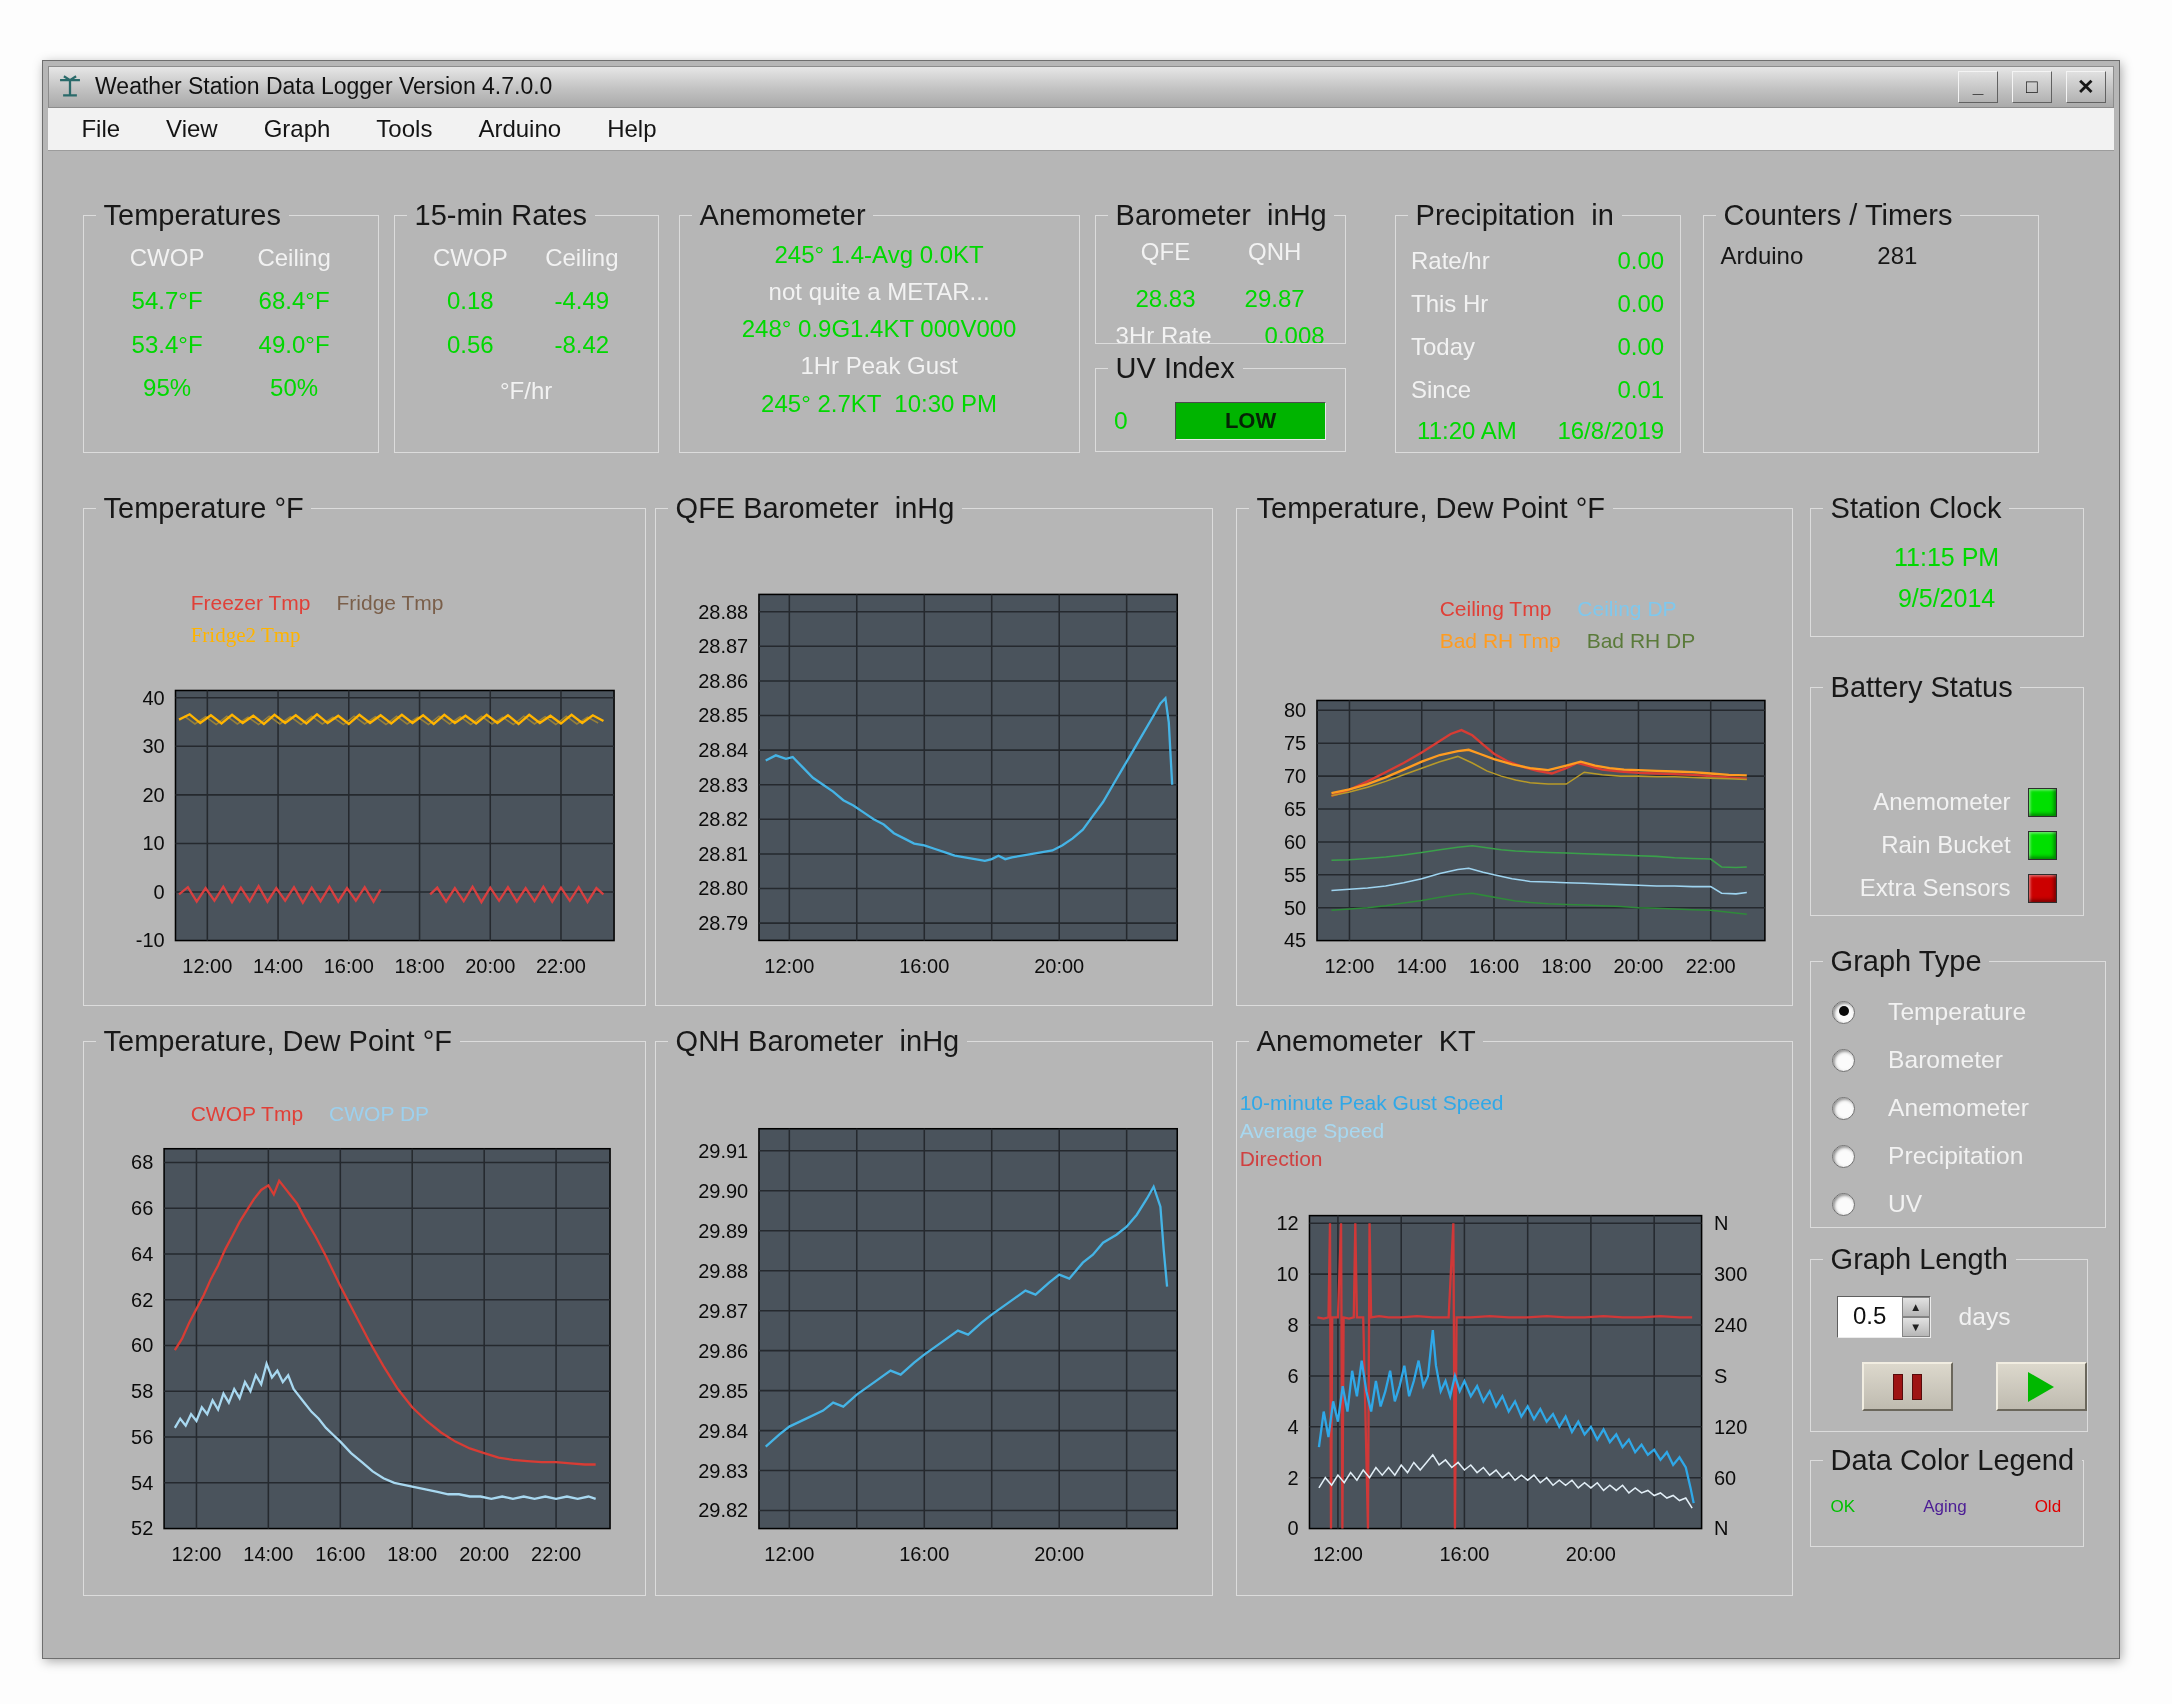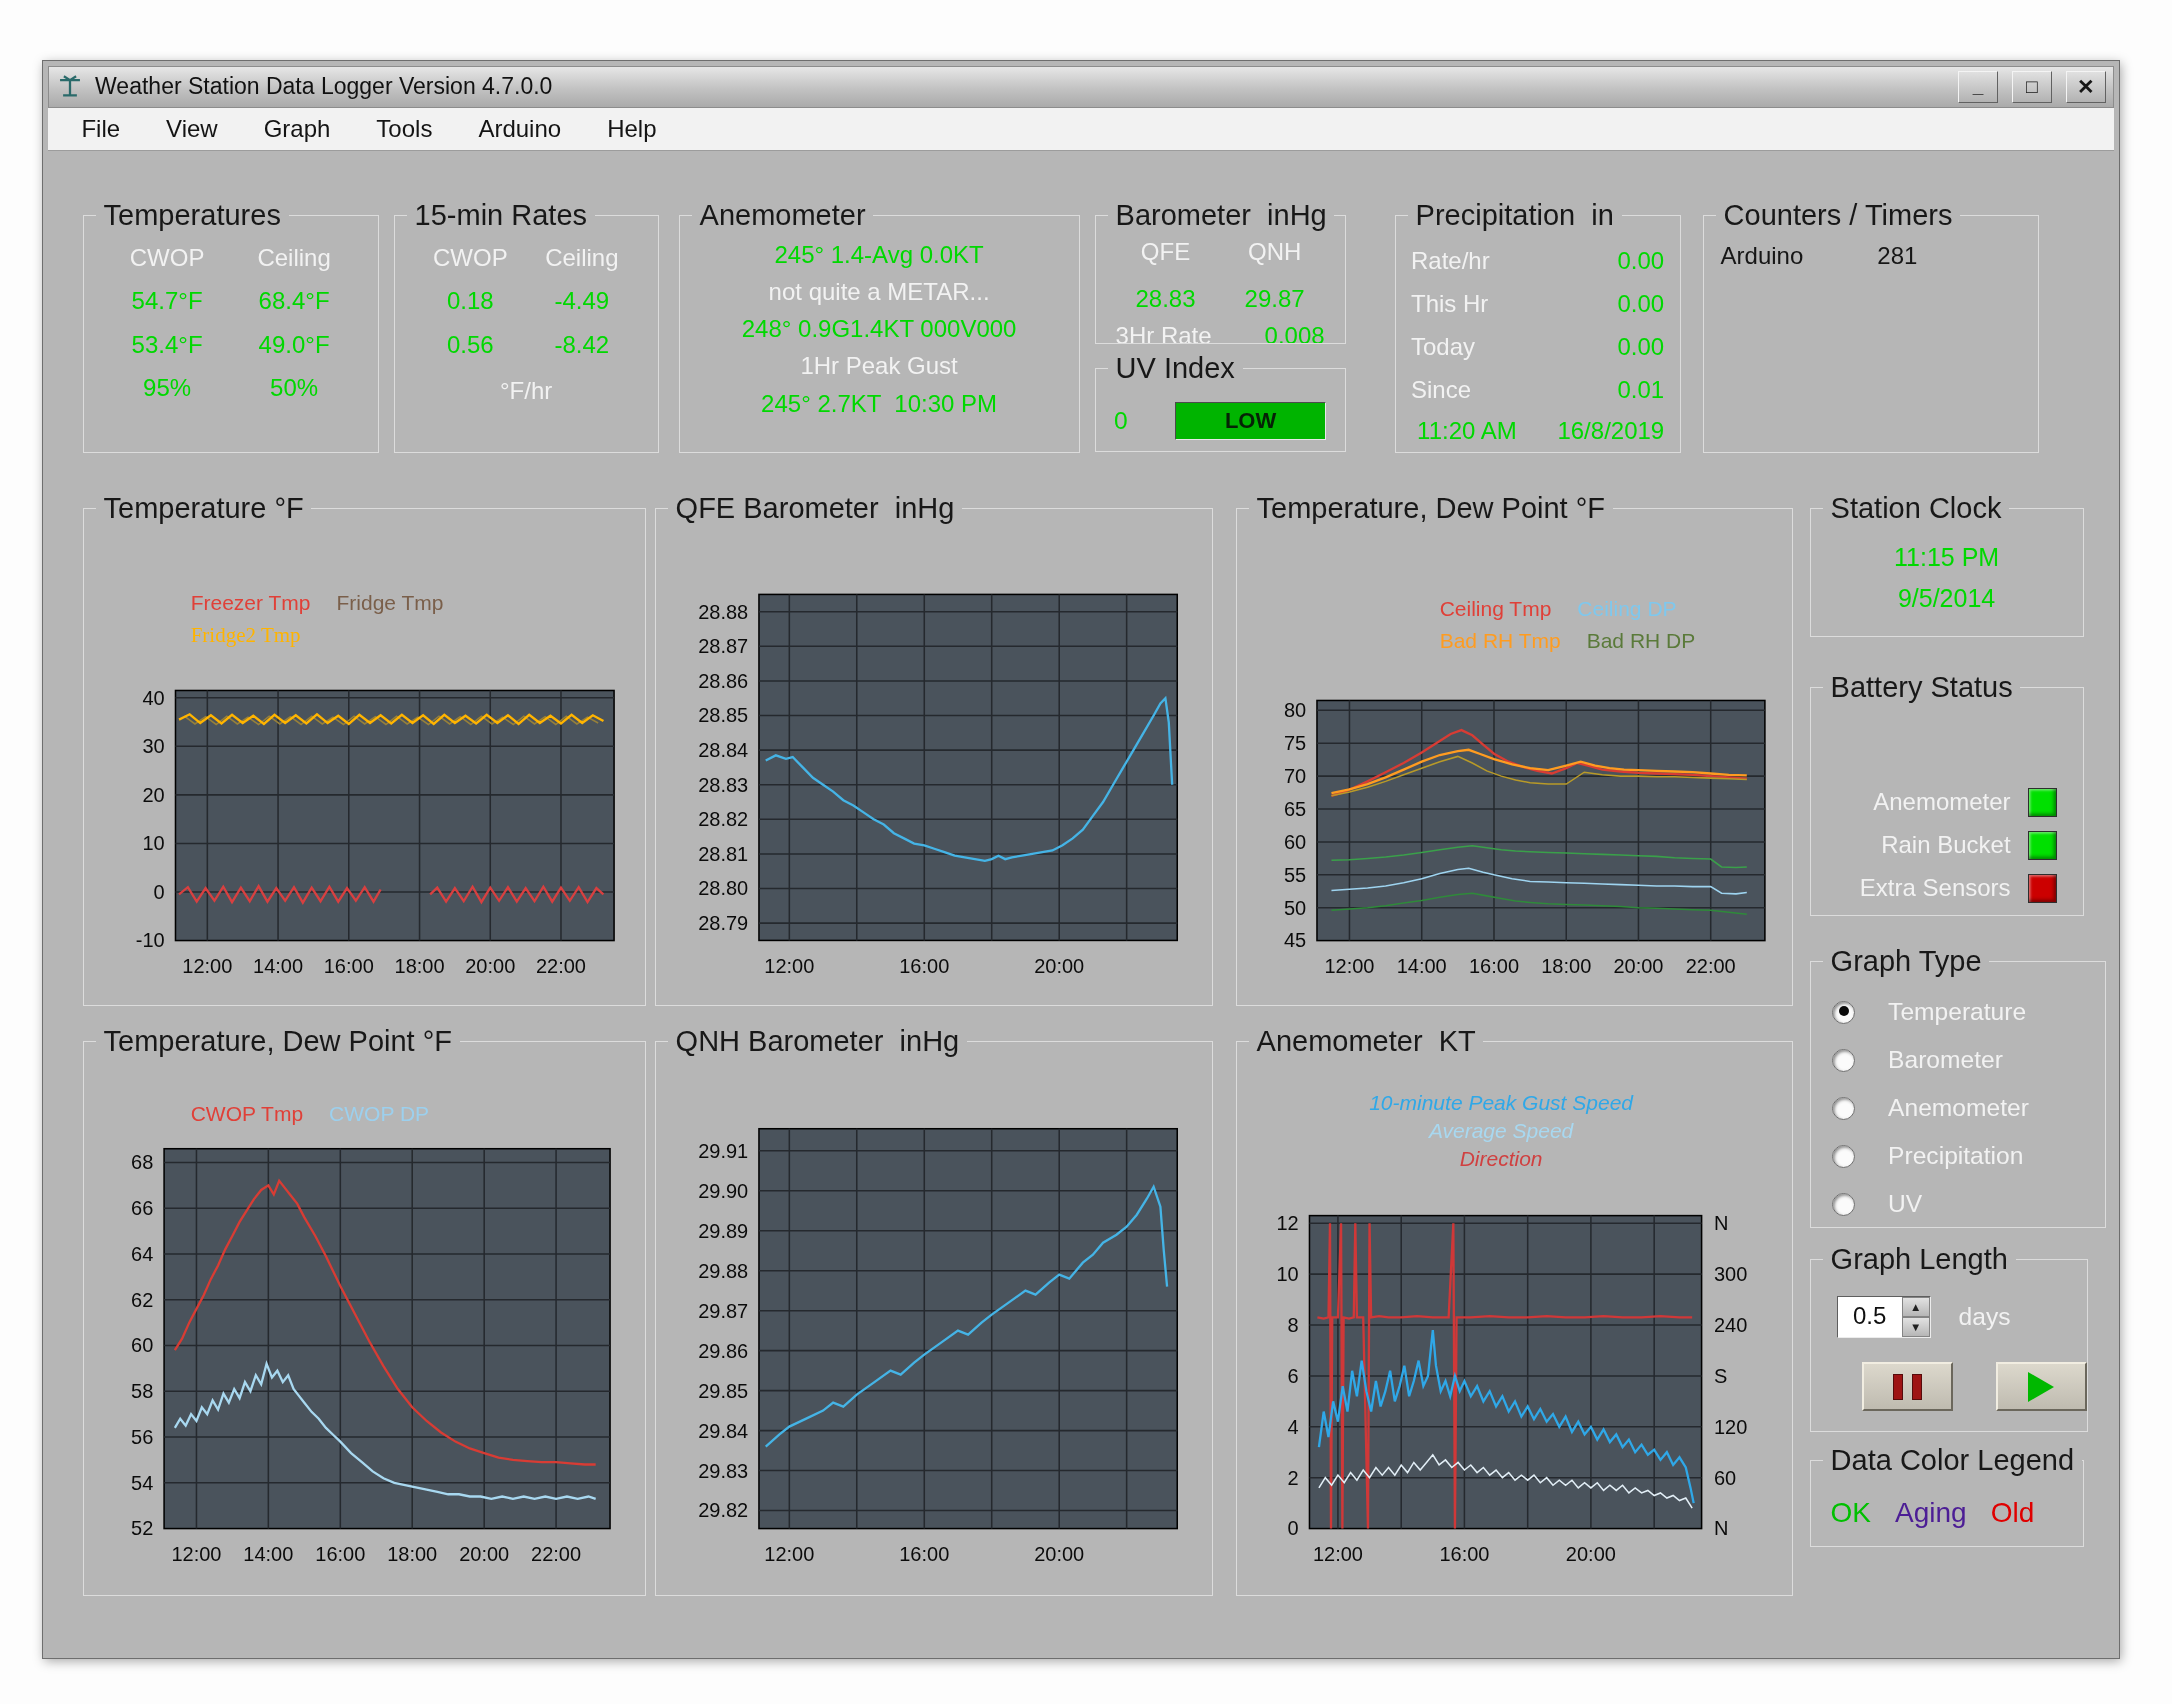--- a/index.html
+++ b/index.html
@@ -64,21 +64,21 @@
   .spin{display:flex;width:94px;height:42px;background:#ffffff;border:1.5px solid;border-color:#5e5e5e #ececec #ececec #5e5e5e}
   .spin-val{flex:1;text-align:center;font-size:24px;color:#101010;line-height:37px}
   .spin-btns{width:28px;display:flex;flex-direction:column}
   .spin-btn{flex:1;display:flex;align-items:center;justify-content:center;font-size:11.5px;color:#222;
     background:linear-gradient(#e2e2e2,#b6b6b6);border:0.8px solid #848484}
   .gl-row2{display:flex;gap:43px;padding:24.6px 0 0 51px}
   .ctl-btn{width:91px;height:49px;display:flex;align-items:center;justify-content:center;gap:9.2px;
     background:linear-gradient(#dcd8cc,#bfbbb0);border:2.3px solid;border-color:#f1ede1 #6b675c #6b675c #f1ede1}
   .pbar{width:10px;height:26px;background:#9e1414;border:0.8px solid #560b0b}
   .ptri{width:0;height:0;border-left:26px solid #00b800;border-top:15.4px solid transparent;border-bottom:15.4px solid transparent}
-  .dcl-row{display:flex;gap:24px;padding:20px 0 0 20px;font-size:28px}
+  .dcl-row{display:flex;gap:68px;padding:20px 0 0 20px;font-size:17px}
   
   #c0{left:35px;top:341px;width:563px;height:514px}
   #c1{left:607px;top:341px;width:558px;height:514px}
   #c2{left:1188px;top:341px;width:557px;height:514px}
   #c3{left:35px;top:874px;width:563px;height:571px}
   #c4{left:607px;top:874px;width:558px;height:571px}
   #c5{left:1188px;top:874px;width:557px;height:571px}
   .chart{position:relative;margin:0 3.1px}
   .row1 .chart{height:471px}
   .row2 .chart{height:529px}
@@ -434,21 +434,21 @@
               <text class="tick" x="616" y="223.9">N</text>
               <text class="tick" x="616" y="290.1">300</text>
               <text class="tick" x="616" y="356.3">240</text>
               <text class="tick" x="616" y="422.5">S</text>
               <text class="tick" x="616" y="488.6">120</text>
               <text class="tick" x="616" y="554.8">60</text>
               <text class="tick" x="616" y="621.0">N</text>
               <polyline fill="none" stroke="#d03838" stroke-width="3" points="100.3,337.4 108.5,339.0 114.7,337.4 116.7,214.9 118.0,612.0 119.6,337.4 127.0,337.4 131.1,214.9 132.8,612.0 134.4,337.4 141.4,339.0 147.6,337.4 149.6,214.9 151.7,337.4 159.9,337.4 166.1,612.0 168.1,214.9 170.2,337.4 180.5,335.7 192.8,337.4 209.3,337.4 229.8,335.7 250.4,337.4 271.0,337.4 277.1,214.9 279.2,612.0 281.3,337.4 299.8,337.4 324.4,335.7 349.1,337.4 373.8,337.4 398.5,335.7 423.1,337.4 447.8,337.4 472.5,335.7 497.2,337.4 521.9,337.4 546.5,335.7 571.2,337.4 587.7,337.4"></polyline>
               <polyline fill="none" stroke="#2fa8e8" stroke-width="3" points="102.3,506.1 108.5,459.8 114.7,492.9 120.8,446.6 127.0,473.0 133.2,426.7 139.4,459.8 145.5,406.8 151.7,439.9 157.9,393.6 164.0,433.3 170.2,459.8 176.4,420.1 182.5,453.2 188.7,433.3 194.9,406.8 201.0,446.6 207.2,426.7 213.4,400.2 219.6,439.9 225.7,420.1 231.9,393.6 238.1,426.7 244.2,413.5 250.4,353.9 254.5,400.2 260.7,433.3 266.9,420.1 273.0,439.9 279.2,413.5 285.4,433.3 291.5,420.1 299.8,439.9 308.0,426.7 316.2,446.6 324.4,433.3 332.7,453.2 340.9,439.9 349.1,459.8 357.3,446.6 365.6,466.4 373.8,453.2 382.0,469.7 390.2,456.5 398.5,473.0 406.7,463.1 414.9,479.6 423.1,466.4 431.4,486.3 439.6,473.0 447.8,489.6 456.0,479.6 464.3,496.2 472.5,483.0 480.7,499.5 489.0,489.6 497.2,506.1 505.4,496.2 513.6,512.7 521.9,502.8 530.1,516.0 538.3,509.4 546.5,522.7 554.8,512.7 563.0,529.3 571.2,519.3 579.4,532.6 585.6,559.1 589.7,578.9"></polyline>
               <polyline fill="none" stroke="#e2eef6" stroke-width="2" points="102.3,559.1 110.6,545.8 118.8,555.7 127.0,542.5 135.2,552.4 143.5,539.2 151.7,549.1 159.9,535.9 168.1,545.8 176.4,532.6 184.6,542.5 192.8,532.6 201.0,542.5 209.3,529.3 217.5,539.2 225.7,526.0 234.0,535.9 242.2,526.0 250.4,516.0 258.6,529.3 266.9,522.7 275.1,532.6 283.3,526.0 291.5,535.9 299.8,529.3 308.0,539.2 316.2,532.6 324.4,542.5 332.7,535.9 340.9,545.8 349.1,539.2 357.3,549.1 365.6,542.5 373.8,549.1 382.0,542.5 390.2,552.4 398.5,545.8 406.7,555.7 414.9,549.1 423.1,555.7 431.4,549.1 439.6,559.1 447.8,552.4 456.0,559.1 464.3,552.4 472.5,562.4 480.7,555.7 489.0,562.4 497.2,555.7 505.4,565.7 513.6,559.1 521.9,565.7 530.1,562.4 538.3,569.0 546.5,565.7 554.8,572.3 563.0,569.0 571.2,575.6 579.4,572.3 587.7,585.5"></polyline>
-            </svg><div class="chart-legend small" style="left: 0px; right: 0px; text-align: center; top: 31px; font-style: italic;">
+            </svg><div class="chart-legend small" style="left: 0px; right: 0px; top: 31px;">
               <div><span style="color: rgb(47, 168, 232);">10-minute Peak Gust Speed</span></div>
               <div><span style="color: rgb(168, 216, 240);">Average Speed</span></div>
               <div><span style="color: rgb(208, 64, 64);">Direction</span></div>
             </div></div>
     </fieldset>
 
     <fieldset id="p-clock">
       <legend>Station Clock</legend>
       <div class="clock-col">
         <span class="g">11:15 PM</span>

